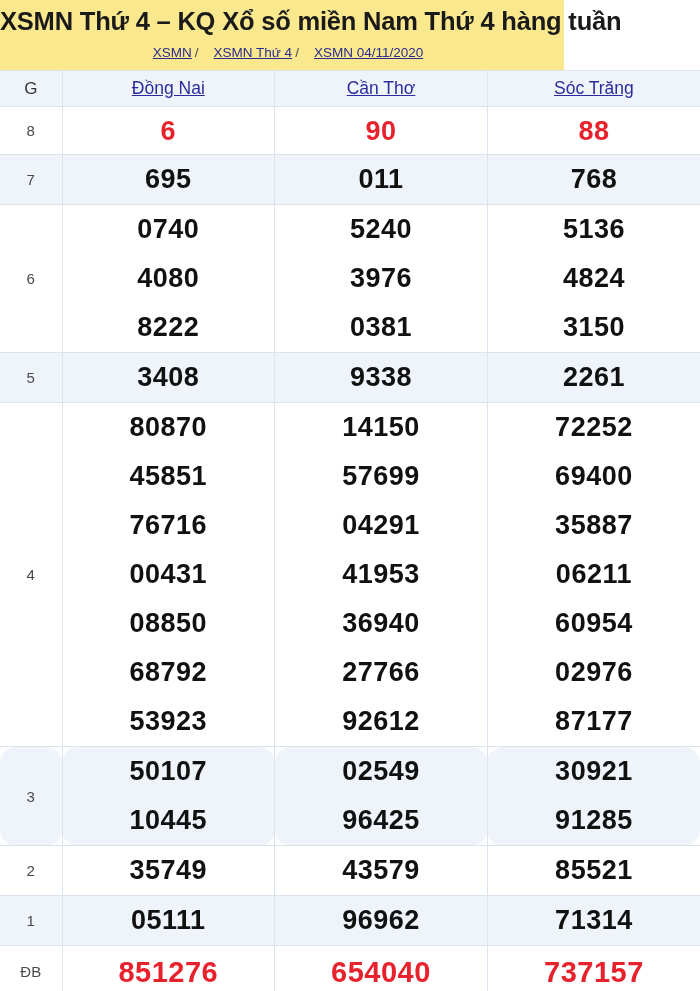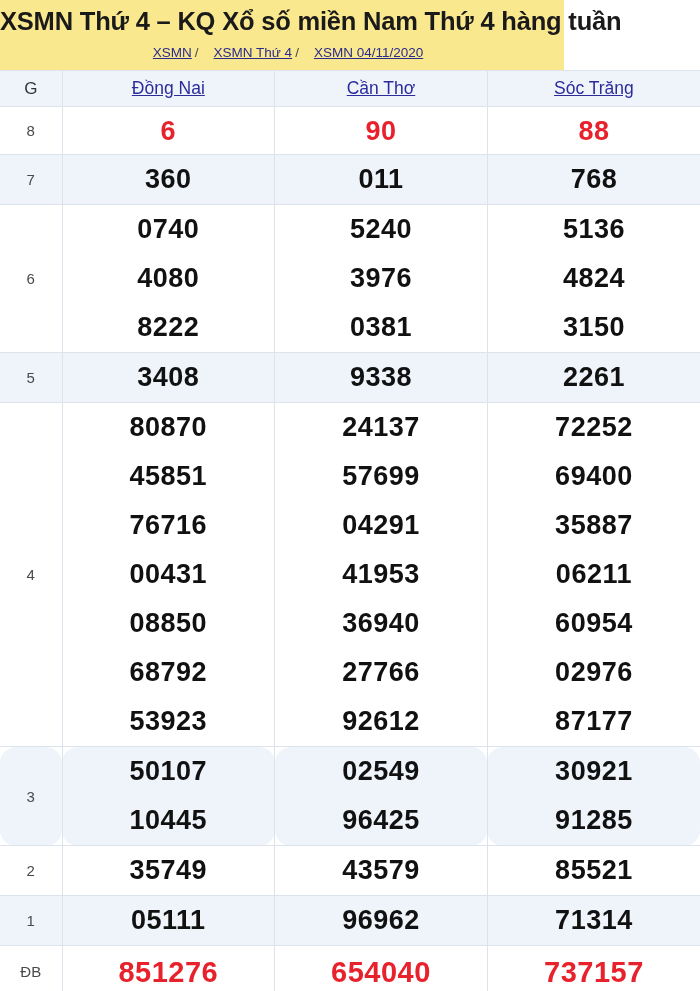--- a/index.html
+++ b/index.html
@@ -191,21 +191,21 @@
           <td>
             <div class="num-stack">
               <div class="num red">88</div>
             </div>
           </td>
         </tr>
         <tr class="r7 row-alt">
           <td class="prize-label">7</td>
           <td>
             <div class="num-stack">
-              <div class="num">360</div>
+              <div class="num">695</div>
             </div>
           </td>
           <td>
             <div class="num-stack">
               <div class="num">011</div>
             </div>
           </td>
           <td>
             <div class="num-stack">
               <div class="num">768</div>
@@ -262,21 +262,21 @@
               <div class="num">45851</div>
               <div class="num">76716</div>
               <div class="num">00431</div>
               <div class="num">08850</div>
               <div class="num">68792</div>
               <div class="num">53923</div>
             </div>
           </td>
           <td>
             <div class="num-stack">
-              <div class="num">24137</div>
+              <div class="num">14150</div>
               <div class="num">57699</div>
               <div class="num">04291</div>
               <div class="num">41953</div>
               <div class="num">36940</div>
               <div class="num">27766</div>
               <div class="num">92612</div>
             </div>
           </td>
           <td>
             <div class="num-stack">

